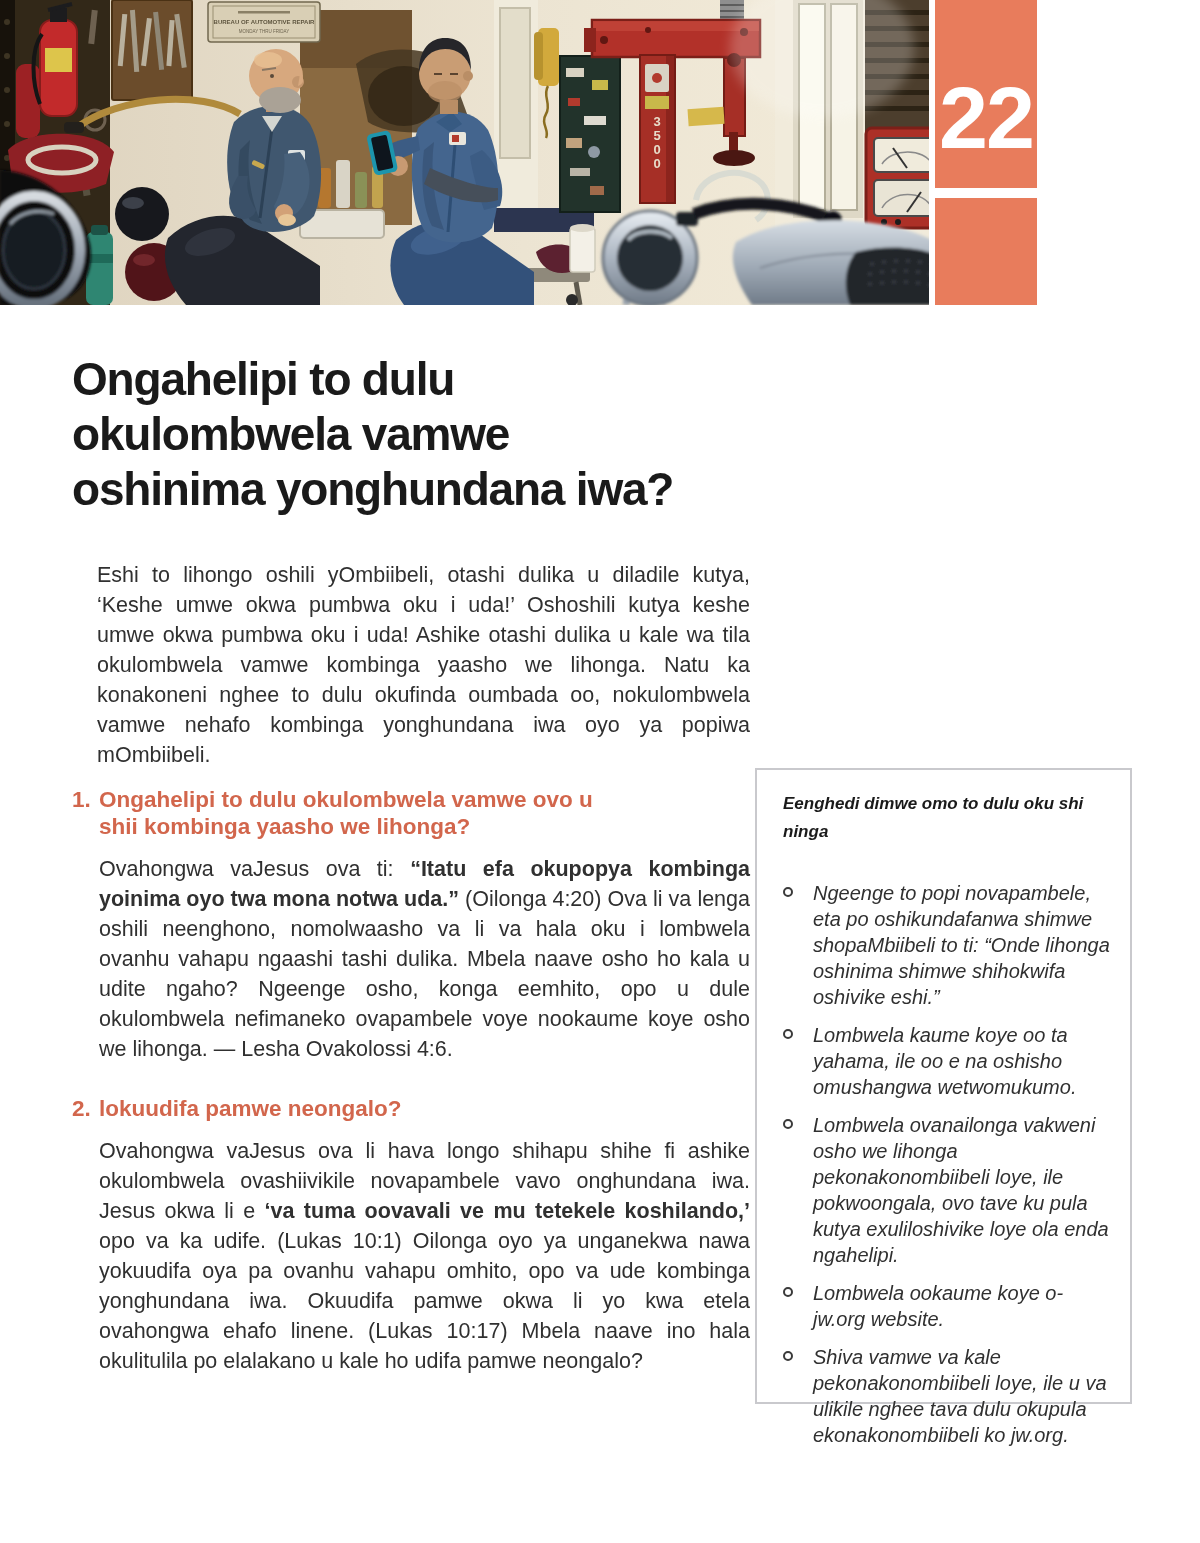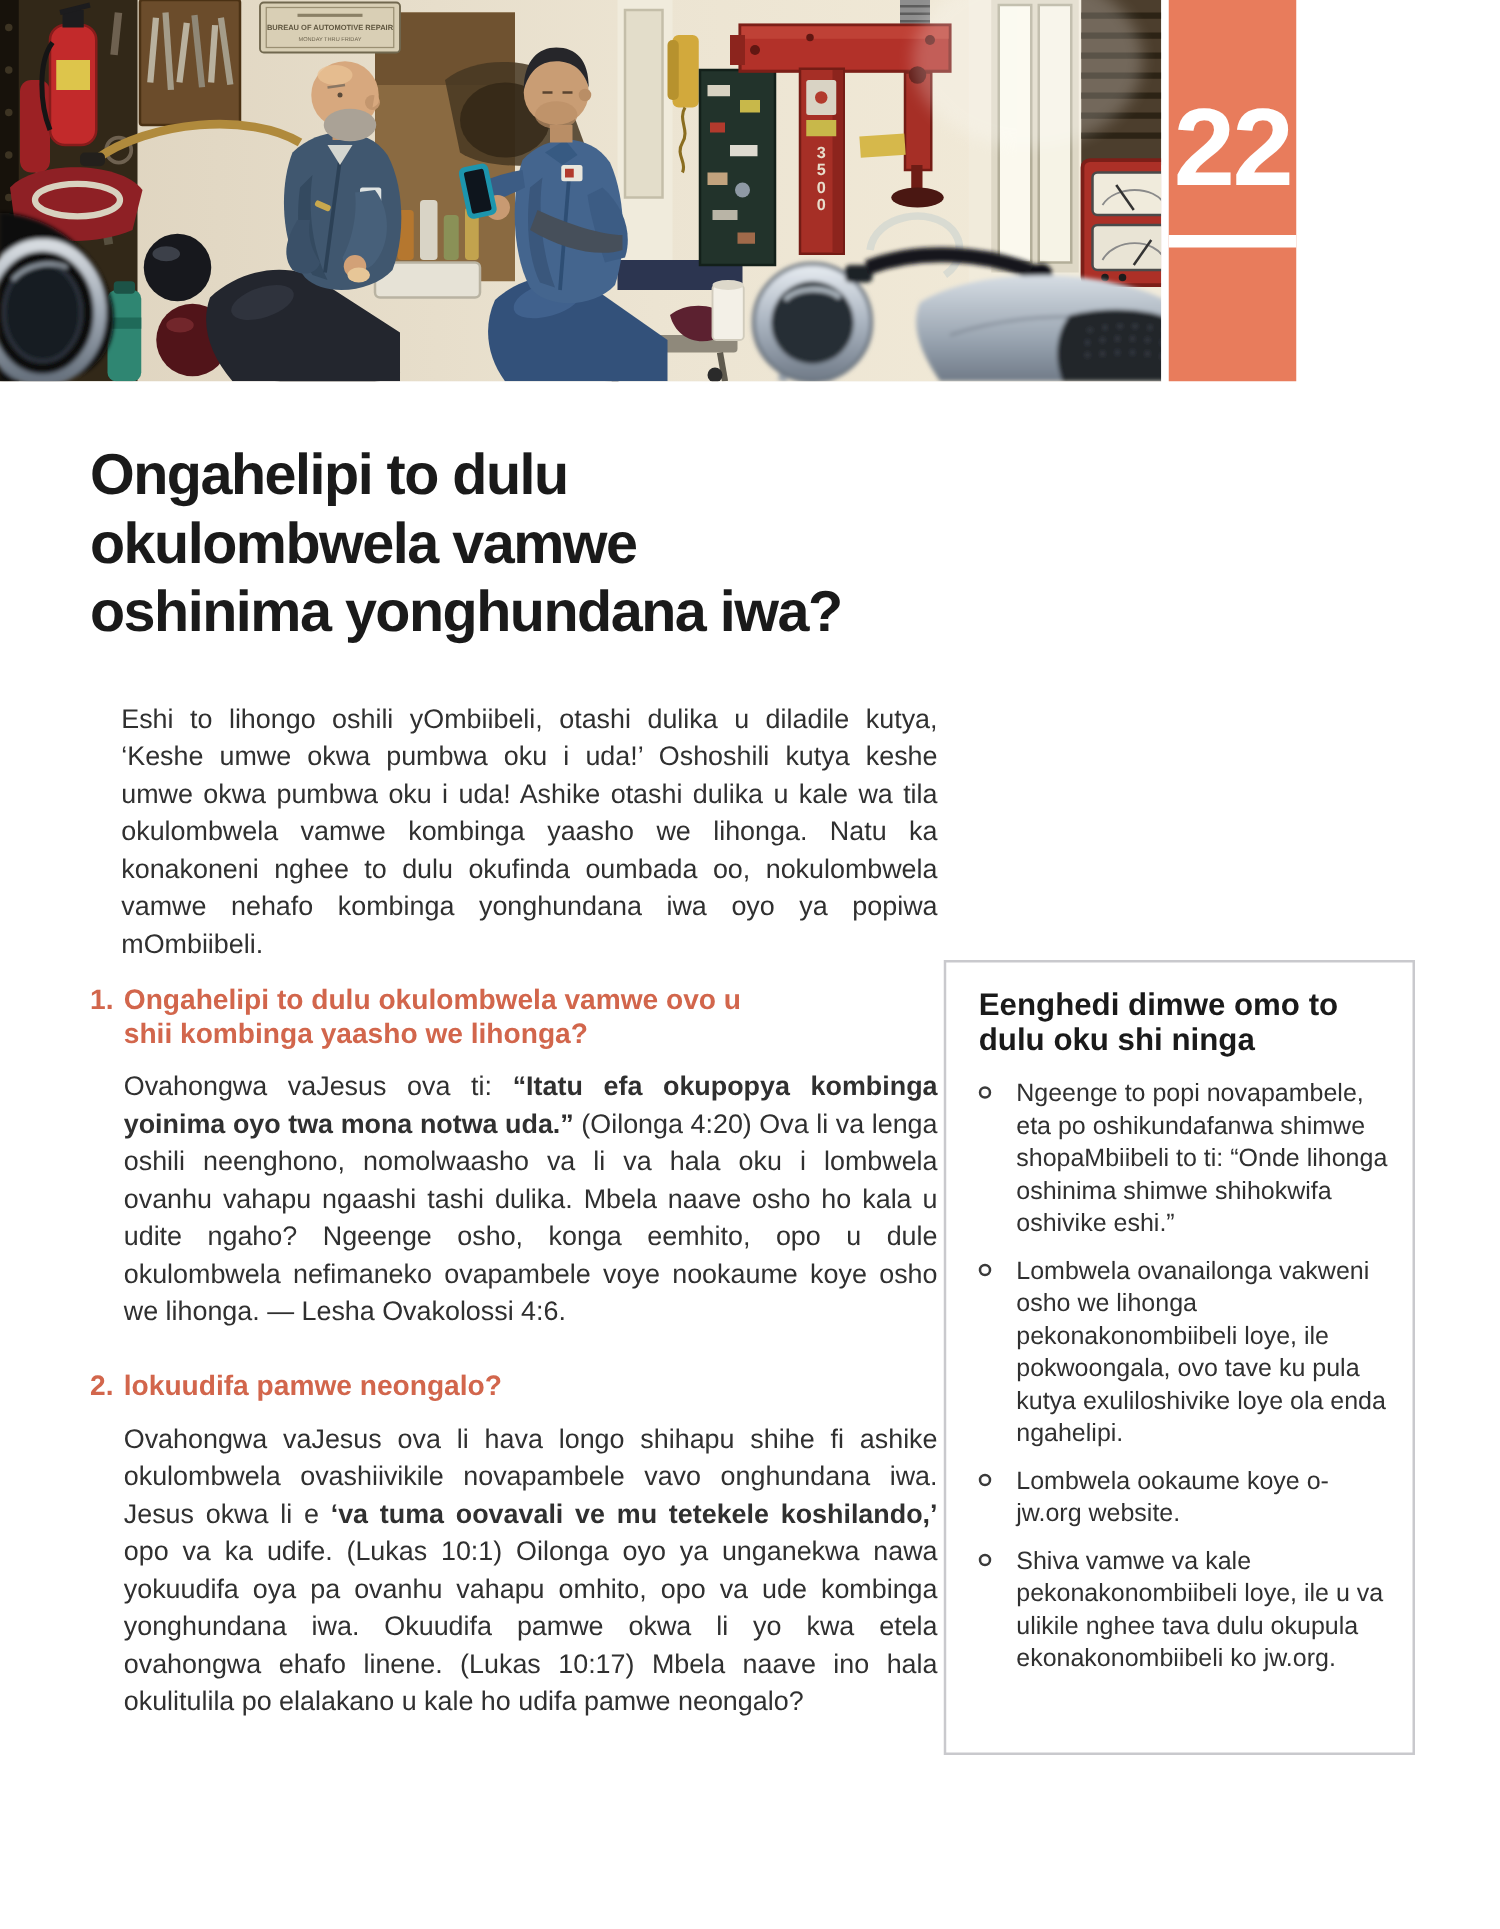--- a/index.html
+++ b/index.html
@@ -35,22 +35,22 @@
   .questions{position:absolute;left:72px;top:786px;width:678px;}
   .q-head{display:flex;color:var(--orange);font-weight:bold;font-size:22.5px;line-height:27px;margin-bottom:14px;}
   .q-num{width:27px;flex:none;}
   .q-line{display:block;}
   .q-body{margin:0 0 31px 27px;font-size:21.5px;line-height:30px;text-align:justify;color:var(--body);}
   .q-body b{font-weight:bold;}
 
   
   .sidebar-box{position:absolute;left:755px;top:768px;width:377px;height:636px;background:#fff;
                border:2px solid var(--sb-border);padding:20px 16px 0 26px;}
-  .sb-title{font-size:25px;line-height:28px;font-weight:bold;color:var(--title);margin:0 0 16px;max-width:320px;}
-  .sb-list{list-style:none;}
+  .sb-title{font-size:17px;line-height:28px;font-weight:bold;color:var(--title);margin:0 0 34px;max-width:320px;font-style:italic;}
+  .sb-list{list-style:none;font-style:italic;}
   .sb-item{display:flex;margin-bottom:12px;}
   .sb-dot{width:10px;height:10px;border:2px solid #3a3a3a;border-radius:50%;margin-top:7px;flex:none;}
   .sb-text{margin-left:20px;font-size:20px;line-height:26px;color:var(--body);}
 </style>
 </head>
 <body>
 
 <div class="page">
 
   <header class="hero">
@@ -386,20 +386,24 @@
 
   <aside class="sidebar-box">
     <h2 class="sb-title">Eenghedi dimwe omo to dulu oku shi ninga</h2>
     <ul class="sb-list">
       <li class="sb-item">
         <span class="sb-dot"></span>
         <span class="sb-text">Ngeenge to popi novapambele, eta po oshikundafanwa shimwe shopaMbiibeli to ti: “Onde lihonga oshinima shimwe shihokwifa oshivike eshi.”</span>
       </li>
       <li class="sb-item">
         <span class="sb-dot"></span>
+        <span class="sb-text">Lombwela kaume koye oo ta yahama, ile oo e na oshisho omushangwa wetwomukumo.</span>
+      </li>
+      <li class="sb-item">
+        <span class="sb-dot"></span>
         <span class="sb-text">Lombwela ovanailonga vakweni osho we lihonga pekonakonombiibeli loye, ile pokwoongala, ovo tave ku pula kutya exuliloshivike loye ola enda ngahelipi.</span>
       </li>
       <li class="sb-item">
         <span class="sb-dot"></span>
         <span class="sb-text">Lombwela ookaume koye o-jw.org website.</span>
       </li>
       <li class="sb-item">
         <span class="sb-dot"></span>
         <span class="sb-text">Shiva vamwe va kale pekonakonombiibeli loye, ile u va ulikile nghee tava dulu okupula ekonakonombiibeli ko jw.org.</span>
       </li>

